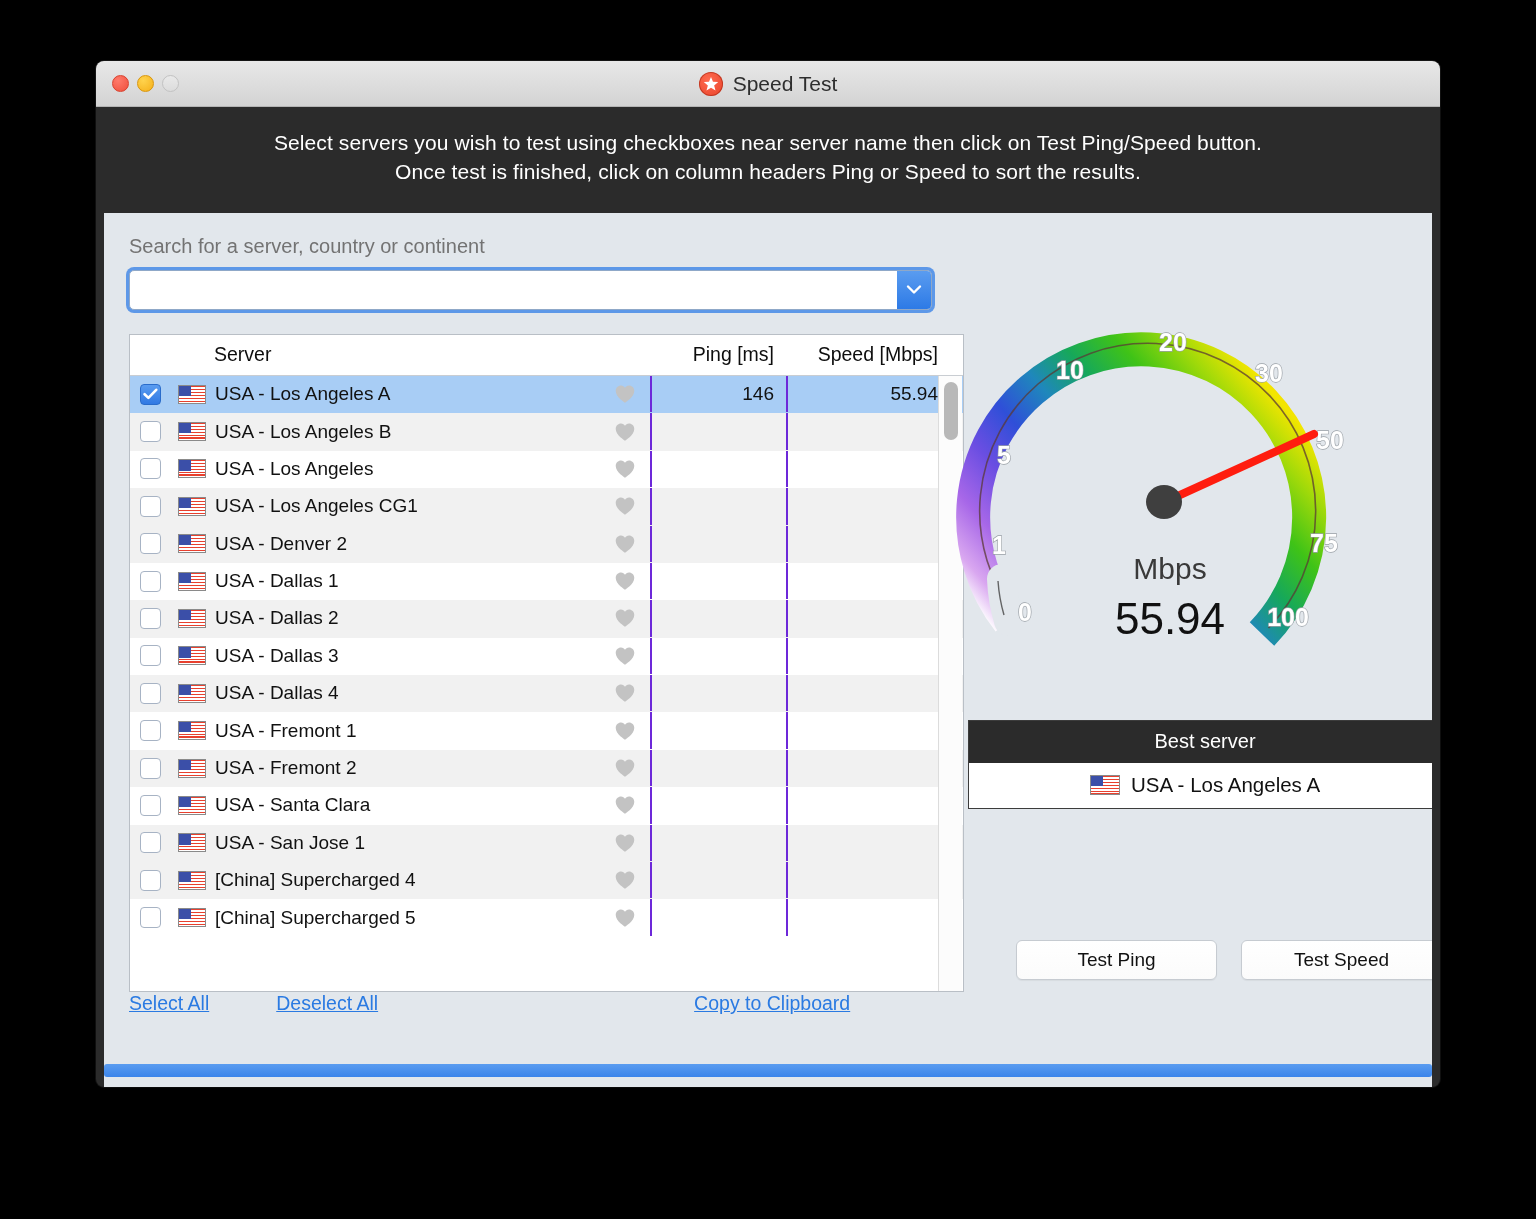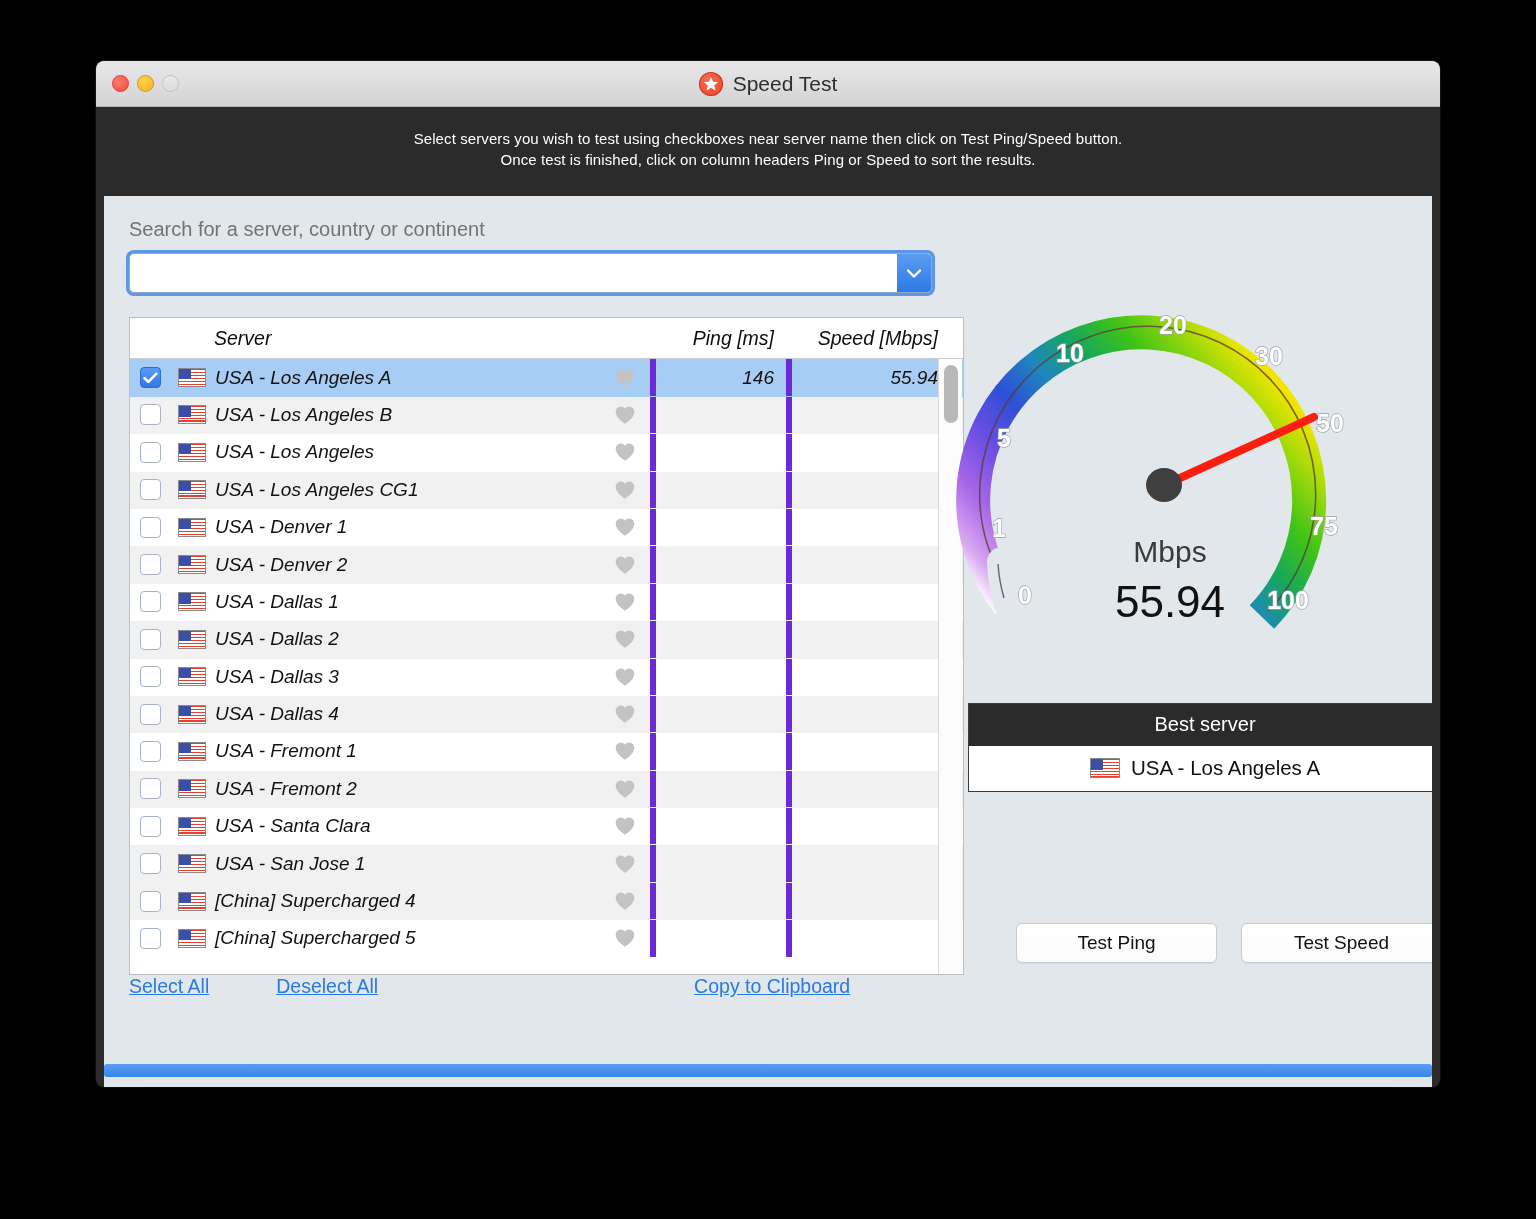--- a/index.html
+++ b/index.html
@@ -74,21 +74,21 @@
 
   
   #banner {
     background: #2b2b2b;
     color: #ffffff;
     text-align: center;
     padding: 22px 20px 20px 20px;
     flex: 0 0 auto;
   }
   #banner .line {
-    font-size: 15px;
+    font-size: 21px;
     line-height: 1.38;
     letter-spacing: 0.1px;
     text-align: center;
   }
 
   
   #panel {
     margin: 6px 8px 0 8px;
     background: #e2e7ec;
     flex: 1 1 auto;
@@ -143,21 +143,20 @@
   #table-wrap {
     margin-top: 24px;
     width: 835px;
     height: 658px;
     background: #ffffff;
     border: 1px solid #b9bfc6;
     display: flex;
     flex-direction: column;
     overflow: hidden;
     position: relative;
-    font-style: italic;
   }
   #table-head {
     height: 41px;
     flex: 0 0 auto;
     display: flex;
     align-items: center;
     background: #ffffff;
     border-bottom: 1px solid #c9cdd2;
     font-size: 19.5px;
     color: #0d0d0d;
@@ -188,21 +187,21 @@
     border-bottom: 1px solid transparent;
   }
   .row.odd  { background: #ffffff; }
   .row.even { background: #f1f1f1; }
   .row.selected { background: #a8cdf5; }
 
   .row .col-check { display: flex; justify-content: center; align-items: center; }
   .row .col-name  { display: flex; align-items: center; gap: 9px; }
   .row .col-fav   { display: flex; justify-content: center; align-items: center; }
   .row .col-ping, .row .col-speed {
-    border-left: 6px solid #6d28d9;
+    border-left: 2px solid #6d28d9;
     height: 100%;
     display: flex; align-items: center; justify-content: flex-end;
   }
 
   .checkbox {
     width: 21px; height: 21px;
     border-radius: 4px;
     background: #ffffff;
     border: 1px solid #a7b3c4;
     display: flex; align-items: center; justify-content: center;
@@ -472,39 +471,20 @@
                 <div class="row even">
                   <div class="col-check">
                     <div class="checkbox"></div>
                   </div>
                   <div class="col-name">
                     <span class="flag">
                       <span class="stripes"></span>
                       <span class="canton"></span>
                     </span>
                     <span>USA - Los Angeles CG1</span>
-                  </div>
-                  <div class="col-fav">
-                    <svg class="heart" width="22" height="20" viewBox="0 0 24 22">
-                      <path d="M12 20.5 C12 20.5 1.8 14.3 1.8 7.6 C1.8 4.1 4.4 1.6 7.6 1.6 C9.7 1.6 11.2 2.8 12 4.1 C12.8 2.8 14.3 1.6 16.4 1.6 C19.6 1.6 22.2 4.1 22.2 7.6 C22.2 14.3 12 20.5 12 20.5 Z" fill="#c3c3c3"></path>
-                    </svg>
-                  </div>
-                  <div class="col-ping"></div>
-                  <div class="col-speed"></div>
-                </div>
-                <div class="row odd">
-                  <div class="col-check">
-                    <div class="checkbox"></div>
-                  </div>
-                  <div class="col-name">
-                    <span class="flag">
-                      <span class="stripes"></span>
-                      <span class="canton"></span>
-                    </span>
-                    <span>USA - Denver 1</span>
                   </div>
                   <div class="col-fav">
                     <svg class="heart" width="22" height="20" viewBox="0 0 24 22">
                       <path d="M12 20.5 C12 20.5 1.8 14.3 1.8 7.6 C1.8 4.1 4.4 1.6 7.6 1.6 C9.7 1.6 11.2 2.8 12 4.1 C12.8 2.8 14.3 1.6 16.4 1.6 C19.6 1.6 22.2 4.1 22.2 7.6 C22.2 14.3 12 20.5 12 20.5 Z" fill="#c3c3c3"></path>
                     </svg>
                   </div>
                   <div class="col-ping"></div>
                   <div class="col-speed"></div>
                 </div>
                 <div class="row even">

